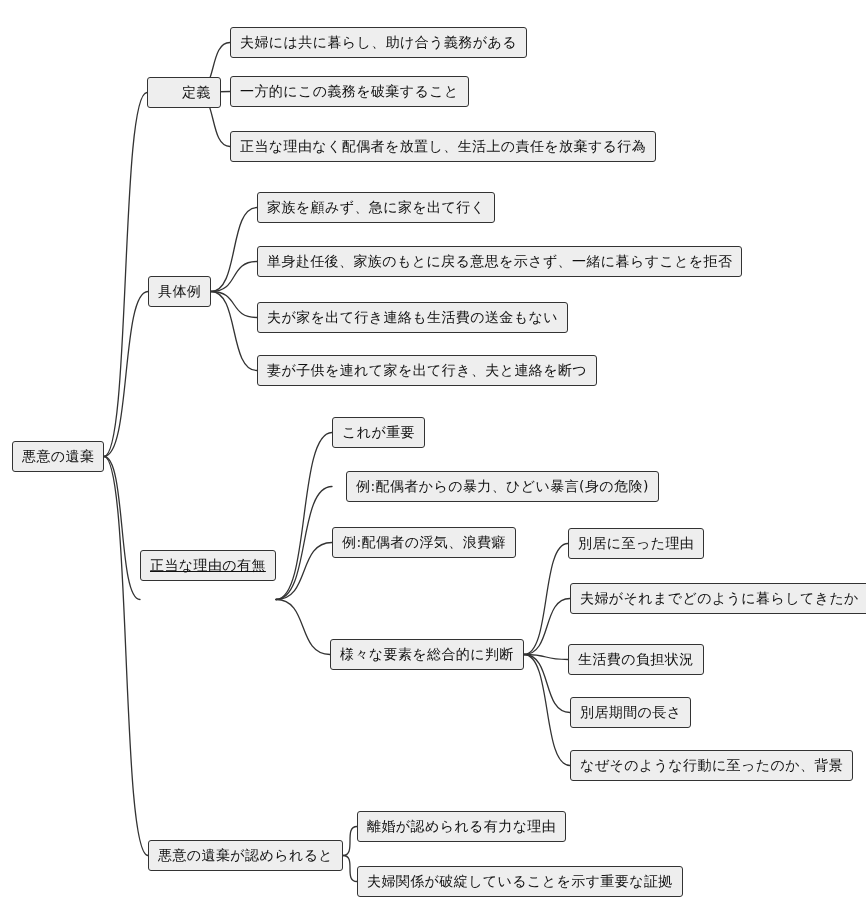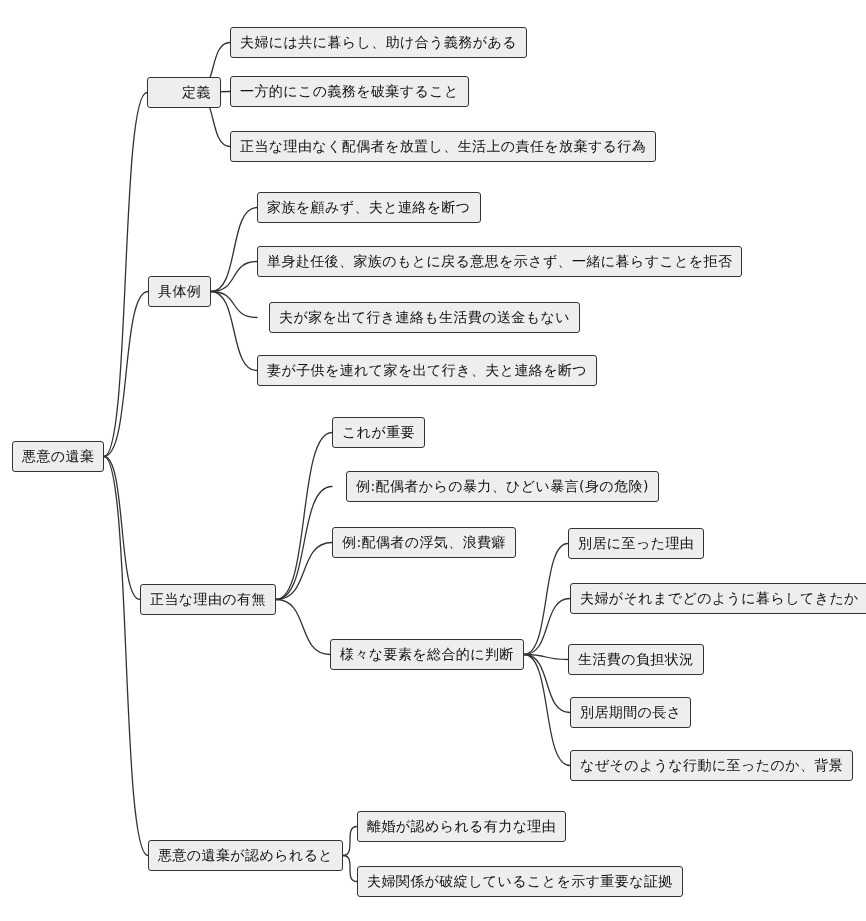--- a/index.html
+++ b/index.html
@@ -63,25 +63,25 @@
       <path d="M 343 855.5 C 357 855.5, 343 826.5, 357 826.5" fill="none" stroke="#333333" stroke-width="1.3" stroke-linecap="round"></path>
       <path d="M 343 855.5 C 357 855.5, 343 881.5, 357 881.5" fill="none" stroke="#333333" stroke-width="1.3" stroke-linecap="round"></path>
     </svg>
   <div id="nodes">
       <div class="node" style="left: 12px; top: 441px;"><span>悪意の遺棄</span></div>
       <div class="node" style="left: 147px; top: 77px; padding-left: 34px;"><span>定義</span></div>
       <div class="node" style="left: 230px; top: 27px;"><span>夫婦には共に暮らし、助け合う義務がある</span></div>
       <div class="node" style="left: 230px; top: 76px;"><span>一方的にこの義務を破棄すること</span></div>
       <div class="node" style="left: 230px; top: 131px;"><span>正当な理由なく配偶者を放置し、生活上の責任を放棄する行為</span></div>
       <div class="node" style="left: 148px; top: 276px;"><span>具体例</span></div>
-      <div class="node" style="left: 257px; top: 192px;"><span>家族を顧みず、夫と連絡を断つ</span></div>
+      <div class="node" style="left: 257px; top: 192px;"><span>家族を顧みず、急に家を出て行く</span></div>
       <div class="node" style="left: 257px; top: 246px;"><span>単身赴任後、家族のもとに戻る意思を示さず、一緒に暮らすことを拒否</span></div>
-      <div class="node" style="left: 257px; top: 302px; margin-left: 12px;"><span>夫が家を出て行き連絡も生活費の送金もない</span></div>
+      <div class="node" style="left: 257px; top: 302px;"><span>夫が家を出て行き連絡も生活費の送金もない</span></div>
       <div class="node" style="left: 257px; top: 355px;"><span>妻が子供を連れて家を出て行き、夫と連絡を断つ</span></div>
-      <div class="node" style="left: 140px; top: 584px;"><span>正当な理由の有無</span></div>
+      <div class="node" style="left: 140px; top: 550px; text-decoration: underline;"><span>正当な理由の有無</span></div>
       <div class="node" style="left: 332px; top: 417px;"><span>これが重要</span></div>
       <div class="node" style="left: 332px; top: 471px; margin-left: 14px;"><span>例:配偶者からの暴力、ひどい暴言(身の危険)</span></div>
       <div class="node" style="left: 332px; top: 527px;"><span>例:配偶者の浮気、浪費癖</span></div>
       <div class="node" style="left: 330px; top: 639px; text-align: right;"><span>様々な要素を総合的に判断</span></div>
       <div class="node" style="left: 568px; top: 528px;"><span>別居に至った理由</span></div>
       <div class="node" style="left: 570px; top: 583px;"><span>夫婦がそれまでどのように暮らしてきたか</span></div>
       <div class="node" style="left: 568px; top: 644px;"><span>生活費の負担状況</span></div>
       <div class="node" style="left: 570px; top: 697px;"><span>別居期間の長さ</span></div>
       <div class="node" style="left: 570px; top: 750px;"><span>なぜそのような行動に至ったのか、背景</span></div>
       <div class="node" style="left: 148px; top: 840px;"><span>悪意の遺棄が認められると</span></div>

